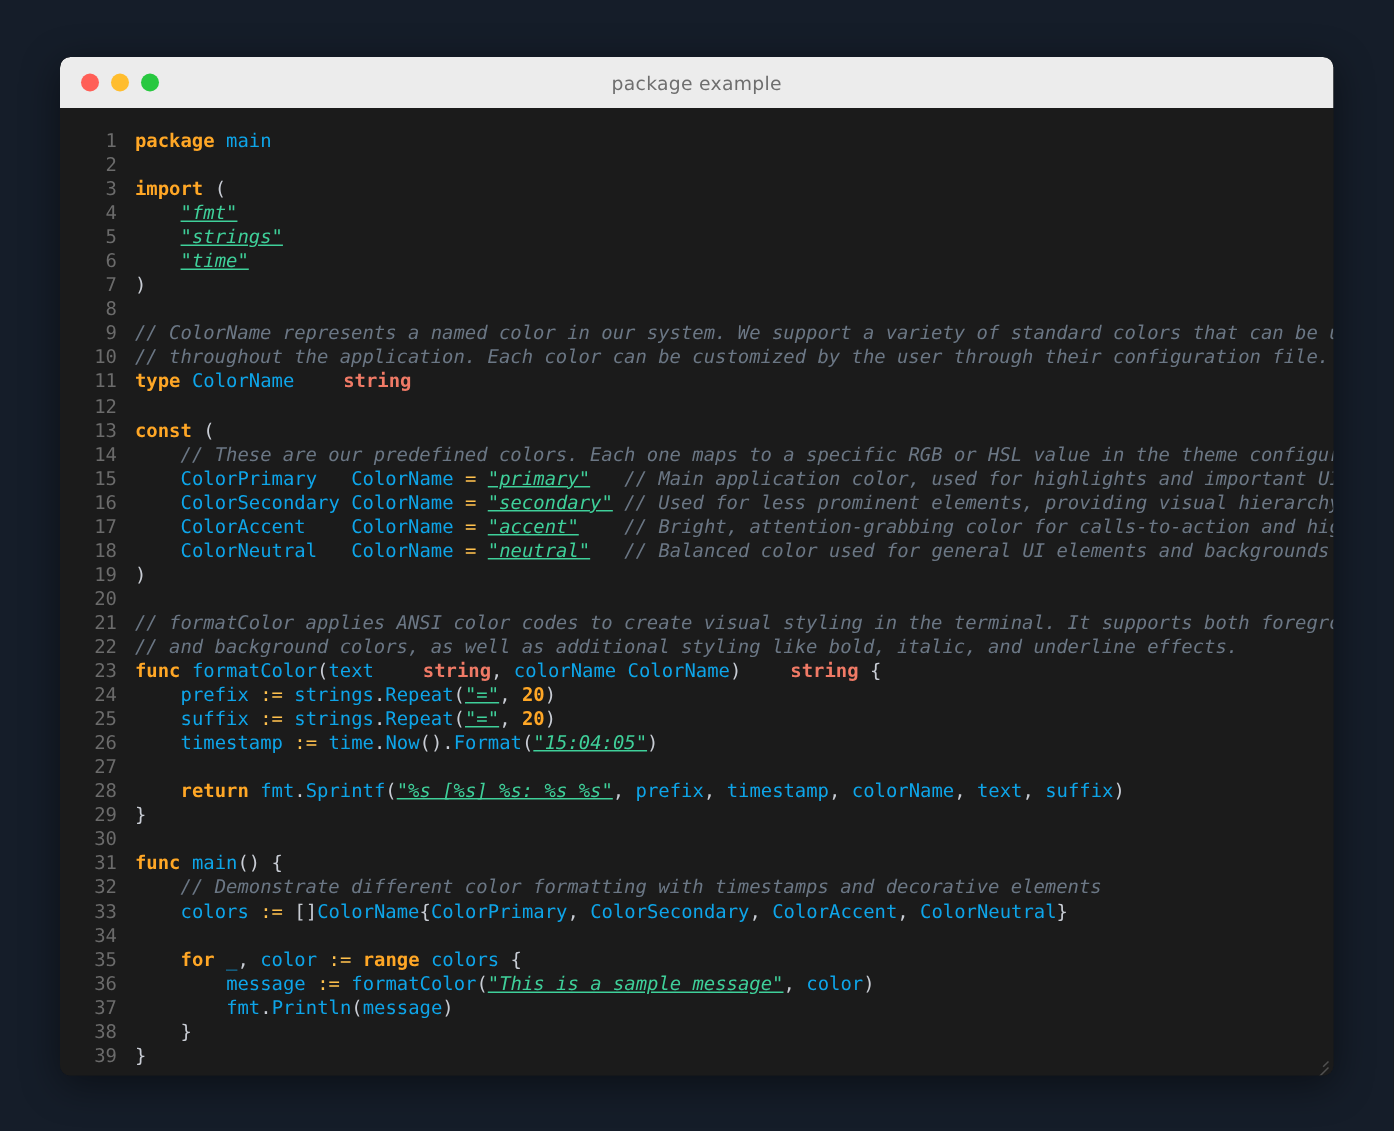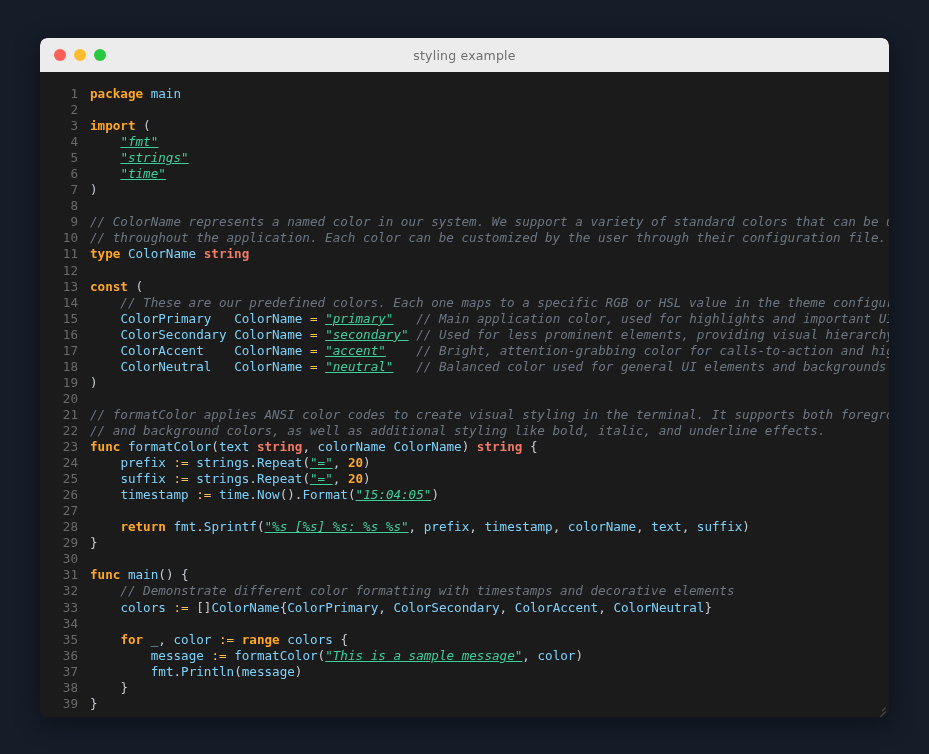--- a/index.html
+++ b/index.html
@@ -79,22 +79,22 @@
     display: inline-block;
     width: 38px;
     text-align: right;
     color: #6b6b6b;
     margin-right: 12px;
     user-select: none;
   }
 
   
   .kw   { color: #ffa726; font-weight: bold; text-align: right; }  
-  .typ  { color: #f07a66; font-weight: bold; }  
-  .id   { color: #7dd3fc; margin-top: 19px; }                      
+  .typ  { color: #f07a66; font-weight: bold; margin-left: 25px; }  
+  .id   { color: #0ea5e9; margin-top: 19px; }                      
   .str  { color: #3fd09a; font-style: italic; text-decoration: underline; }
   .com  { color: #6b7785; font-style: italic; }
   .num  { color: #ffa726; font-weight: bold; }
   .op   { color: #ffc14d; }
   .pun  { color: #c8ccd4; }
 
   #resize-handle {
     position: absolute;
     right: 3px;
     bottom: 3px;
@@ -114,21 +114,21 @@
 <body>
 
 <div id="window">
 
   <div id="titlebar">
     <div id="traffic-lights">
       <span class="light close"></span>
       <span class="light min"></span>
       <span class="light max"></span>
     </div>
-    <div id="window-title">styling example</div>
+    <div id="window-title">package example</div>
   </div>
 
   <div id="code-area">
     <div id="code"><span class="line"><span class="ln">1</span><span class="kw">package</span><span class="pun"> </span><span class="id">main</span></span><span class="line"><span class="ln">2</span></span><span class="line"><span class="ln">3</span><span class="kw">import</span><span class="pun"> </span><span class="pun">(</span></span><span class="line"><span class="ln">4</span><span class="pun"> </span><span class="pun"> </span><span class="pun"> </span><span class="pun"> </span><span class="str">"fmt"</span></span><span class="line"><span class="ln">5</span><span class="pun"> </span><span class="pun"> </span><span class="pun"> </span><span class="pun"> </span><span class="str">"strings"</span></span><span class="line"><span class="ln">6</span><span class="pun"> </span><span class="pun"> </span><span class="pun"> </span><span class="pun"> </span><span class="str">"time"</span></span><span class="line"><span class="ln">7</span><span class="pun">)</span></span><span class="line"><span class="ln">8</span></span><span class="line"><span class="ln">9</span><span class="com">// ColorName represents a named color in our system. We support a variety of standard colors that can be used</span></span><span class="line"><span class="ln">10</span><span class="com">// throughout the application. Each color can be customized by the user through their configuration file.</span></span><span class="line"><span class="ln">11</span><span class="kw">type</span><span class="pun"> </span><span class="id">ColorName</span><span class="pun"> </span><span class="typ">string</span></span><span class="line"><span class="ln">12</span></span><span class="line"><span class="ln">13</span><span class="kw">const</span><span class="pun"> </span><span class="pun">(</span></span><span class="line"><span class="ln">14</span>    <span class="com">// These are our predefined colors. Each one maps to a specific RGB or HSL value in the theme configuration.</span></span><span class="line"><span class="ln">15</span><span class="pun"> </span><span class="pun"> </span><span class="pun"> </span><span class="pun"> </span><span class="id">ColorPrimary</span><span class="pun"> </span><span class="pun"> </span><span class="pun"> </span><span class="id">ColorName</span><span class="pun"> </span><span class="op">=</span><span class="pun"> </span><span class="str">"primary"</span><span class="pun"> </span><span class="pun"> </span><span class="pun"> </span><span class="com">// Main application color, used for highlights and important UI elements</span></span><span class="line"><span class="ln">16</span><span class="pun"> </span><span class="pun"> </span><span class="pun"> </span><span class="pun"> </span><span class="id">ColorSecondary</span><span class="pun"> </span><span class="id">ColorName</span><span class="pun"> </span><span class="op">=</span><span class="pun"> </span><span class="str">"secondary"</span><span class="pun"> </span><span class="com">// Used for less prominent elements, providing visual hierarchy</span></span><span class="line"><span class="ln">17</span><span class="pun"> </span><span class="pun"> </span><span class="pun"> </span><span class="pun"> </span><span class="id">ColorAccent</span><span class="pun"> </span><span class="pun"> </span><span class="pun"> </span><span class="pun"> </span><span class="id">ColorName</span><span class="pun"> </span><span class="op">=</span><span class="pun"> </span><span class="str">"accent"</span><span class="pun"> </span><span class="pun"> </span><span class="pun"> </span><span class="pun"> </span><span class="com">// Bright, attention-grabbing color for calls-to-action and highlights</span></span><span class="line"><span class="ln">18</span><span class="pun"> </span><span class="pun"> </span><span class="pun"> </span><span class="pun"> </span><span class="id">ColorNeutral</span><span class="pun"> </span><span class="pun"> </span><span class="pun"> </span><span class="id">ColorName</span><span class="pun"> </span><span class="op">=</span><span class="pun"> </span><span class="str">"neutral"</span><span class="pun"> </span><span class="pun"> </span><span class="pun"> </span><span class="com">// Balanced color used for general UI elements and backgrounds</span></span><span class="line"><span class="ln">19</span><span class="pun">)</span></span><span class="line"><span class="ln">20</span></span><span class="line"><span class="ln">21</span><span class="com">// formatColor applies ANSI color codes to create visual styling in the terminal. It supports both foreground</span></span><span class="line"><span class="ln">22</span><span class="com">// and background colors, as well as additional styling like bold, italic, and underline effects.</span></span><span class="line"><span class="ln">23</span><span class="kw">func</span><span class="pun"> </span><span class="id">formatColor</span><span class="pun">(</span><span class="id">text</span><span class="pun"> </span><span class="typ">string</span><span class="pun">,</span><span class="pun"> </span><span class="id">colorName</span><span class="pun"> </span><span class="id">ColorName</span><span class="pun">)</span><span class="pun"> </span><span class="typ">string</span><span class="pun"> </span><span class="pun">{</span></span><span class="line"><span class="ln">24</span><span class="pun"> </span><span class="pun"> </span><span class="pun"> </span><span class="pun"> </span><span class="id">prefix</span><span class="pun"> </span><span class="op">:=</span><span class="pun"> </span><span class="id">strings</span><span class="pun">.</span><span class="id">Repeat</span><span class="pun">(</span><span class="str">"="</span><span class="pun">,</span><span class="pun"> </span><span class="num">20</span><span class="pun">)</span></span><span class="line"><span class="ln">25</span><span class="pun"> </span><span class="pun"> </span><span class="pun"> </span><span class="pun"> </span><span class="id">suffix</span><span class="pun"> </span><span class="op">:=</span><span class="pun"> </span><span class="id">strings</span><span class="pun">.</span><span class="id">Repeat</span><span class="pun">(</span><span class="str">"="</span><span class="pun">,</span><span class="pun"> </span><span class="num">20</span><span class="pun">)</span></span><span class="line"><span class="ln">26</span><span class="pun"> </span><span class="pun"> </span><span class="pun"> </span><span class="pun"> </span><span class="id">timestamp</span><span class="pun"> </span><span class="op">:=</span><span class="pun"> </span><span class="id">time</span><span class="pun">.</span><span class="id">Now</span><span class="pun">(</span><span class="pun">)</span><span class="pun">.</span><span class="id">Format</span><span class="pun">(</span><span class="str">"15:04:05"</span><span class="pun">)</span></span><span class="line"><span class="ln">27</span></span><span class="line"><span class="ln">28</span><span class="pun"> </span><span class="pun"> </span><span class="pun"> </span><span class="pun"> </span><span class="kw">return</span><span class="pun"> </span><span class="id">fmt</span><span class="pun">.</span><span class="id">Sprintf</span><span class="pun">(</span><span class="str">"%s [%s] %s: %s %s"</span><span class="pun">,</span><span class="pun"> </span><span class="id">prefix</span><span class="pun">,</span><span class="pun"> </span><span class="id">timestamp</span><span class="pun">,</span><span class="pun"> </span><span class="id">colorName</span><span class="pun">,</span><span class="pun"> </span><span class="id">text</span><span class="pun">,</span><span class="pun"> </span><span class="id">suffix</span><span class="pun">)</span></span><span class="line"><span class="ln">29</span><span class="pun">}</span></span><span class="line"><span class="ln">30</span></span><span class="line"><span class="ln">31</span><span class="kw">func</span><span class="pun"> </span><span class="id">main</span><span class="pun">(</span><span class="pun">)</span><span class="pun"> </span><span class="pun">{</span></span><span class="line"><span class="ln">32</span>    <span class="com">// Demonstrate different color formatting with timestamps and decorative elements</span></span><span class="line"><span class="ln">33</span><span class="pun"> </span><span class="pun"> </span><span class="pun"> </span><span class="pun"> </span><span class="id">colors</span><span class="pun"> </span><span class="op">:=</span><span class="pun"> </span><span class="pun">[</span><span class="pun">]</span><span class="id">ColorName</span><span class="pun">{</span><span class="id">ColorPrimary</span><span class="pun">,</span><span class="pun"> </span><span class="id">ColorSecondary</span><span class="pun">,</span><span class="pun"> </span><span class="id">ColorAccent</span><span class="pun">,</span><span class="pun"> </span><span class="id">ColorNeutral</span><span class="pun">}</span></span><span class="line"><span class="ln">34</span></span><span class="line"><span class="ln">35</span><span class="pun"> </span><span class="pun"> </span><span class="pun"> </span><span class="pun"> </span><span class="kw">for</span><span class="pun"> </span><span class="id">_</span><span class="pun">,</span><span class="pun"> </span><span class="id">color</span><span class="pun"> </span><span class="op">:=</span><span class="pun"> </span><span class="kw">range</span><span class="pun"> </span><span class="id">colors</span><span class="pun"> </span><span class="pun">{</span></span><span class="line"><span class="ln">36</span><span class="pun"> </span><span class="pun"> </span><span class="pun"> </span><span class="pun"> </span><span class="pun"> </span><span class="pun"> </span><span class="pun"> </span><span class="pun"> </span><span class="id">message</span><span class="pun"> </span><span class="op">:=</span><span class="pun"> </span><span class="id">formatColor</span><span class="pun">(</span><span class="str">"This is a sample message"</span><span class="pun">,</span><span class="pun"> </span><span class="id">color</span><span class="pun">)</span></span><span class="line"><span class="ln">37</span><span class="pun"> </span><span class="pun"> </span><span class="pun"> </span><span class="pun"> </span><span class="pun"> </span><span class="pun"> </span><span class="pun"> </span><span class="pun"> </span><span class="id">fmt</span><span class="pun">.</span><span class="id">Println</span><span class="pun">(</span><span class="id">message</span><span class="pun">)</span></span><span class="line"><span class="ln">38</span><span class="pun"> </span><span class="pun"> </span><span class="pun"> </span><span class="pun"> </span><span class="pun">}</span></span><span class="line"><span class="ln">39</span><span class="pun">}</span></span></div>
     <div id="resize-handle">
         <i></i>
         <i></i>
       </div>
   </div>
 

